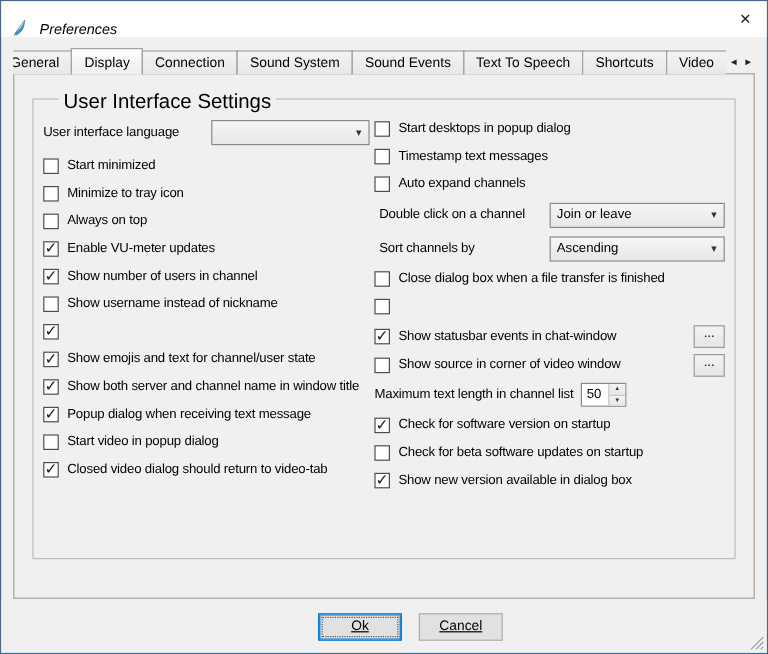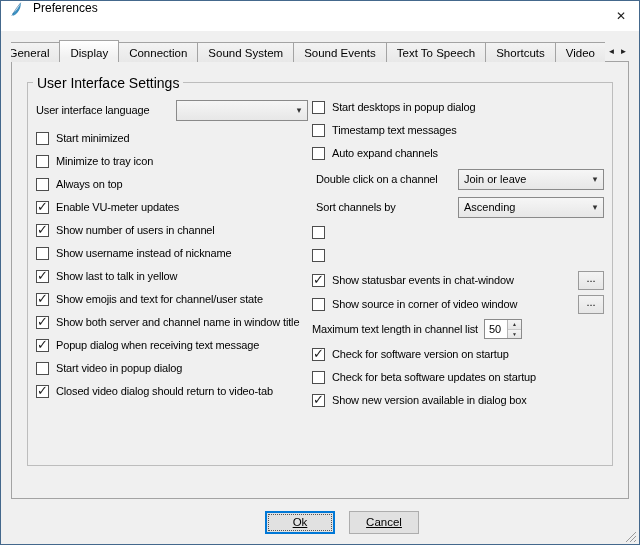--- a/index.html
+++ b/index.html
@@ -13,22 +13,23 @@
     background: #f0f0f0;
     border: 1px solid #44688c;
     overflow: hidden;
   }
 
   
   .titlebar {
     height: 30px;
     background: #ffffff;
     display: flex;
-    align-items: flex-start;
+    align-items: flex-end;
     padding-left: 8px;
+    font-style: italic;
   }
   .app-icon { width: 16px; height: 16px; margin-right: 8px; display: flex; align-items: center; }
   .win-title { font-size: 12px; color: #000; flex: 1; }
   .close-btn {
     width: 36px; height: 30px;
     display: flex; align-items: center; justify-content: center;
     font-size: 12px; color: #1a1a1a; cursor: default;
   }
 
   
@@ -93,24 +94,24 @@
   
   .groupbox {
     position: relative;
     border: 1px solid #bdbdbd;
     height: 384px;
     margin-top: 6px;
     padding: 16px 8px 0 8px;
   }
   .group-title {
     position: absolute;
-    top: -8px; left: 5px;
+    top: -8px; left: 21px;
     background: #f0f0f0;
     padding: 0 4px;
-    font-size: 14px;
+    font-size: 17px;
     color: #000;
   }
 
   .columns { display: flex; }
   .col-left { width: 272px; flex: none; }
   .col-right { flex: 1; padding-left: 4px; min-width: 0; }
 
   .label, .cb-label {
     font-size: 11px;
     letter-spacing: -0.15px;
@@ -319,21 +320,20 @@
                 <div class="row">
                   <span class="cb checked"></span>
                   <span class="cb-label">Show number of users in channel</span>
                 </div>
                 <div class="row">
                   <span class="cb"></span>
                   <span class="cb-label">Show username instead of nickname</span>
                 </div>
                 <div class="row">
                   <span class="cb checked"></span>
-                  <span class="cb-label">Show last to talk in yellow</span>
                 </div>
                 <div class="row">
                   <span class="cb checked"></span>
                   <span class="cb-label">Show emojis and text for channel/user state</span>
                 </div>
                 <div class="row">
                   <span class="cb checked"></span>
                   <span class="cb-label">Show both server and channel name in window title</span>
                 </div>
                 <div class="row">
@@ -379,20 +379,21 @@
               <span class="label">Sort channels by</span>
               <div class="combo wide">
                 <span class="combo-text">Ascending</span>
                 <span class="combo-arrow">▾</span>
               </div>
             </div>
 
             <div>
                 <div class="row">
                   <span class="cb"></span>
+                  <span class="cb-label">Close dialog box when a file transfer is finished</span>
                 </div>
                 <div class="row">
                   <span class="cb"></span>
                 </div>
               </div>
 
             <div class="cbrow-btn">
               <span class="cb checked"></span>
               <span class="cb-label">Show statusbar events in chat-window</span>
               <button class="dots">...</button>

